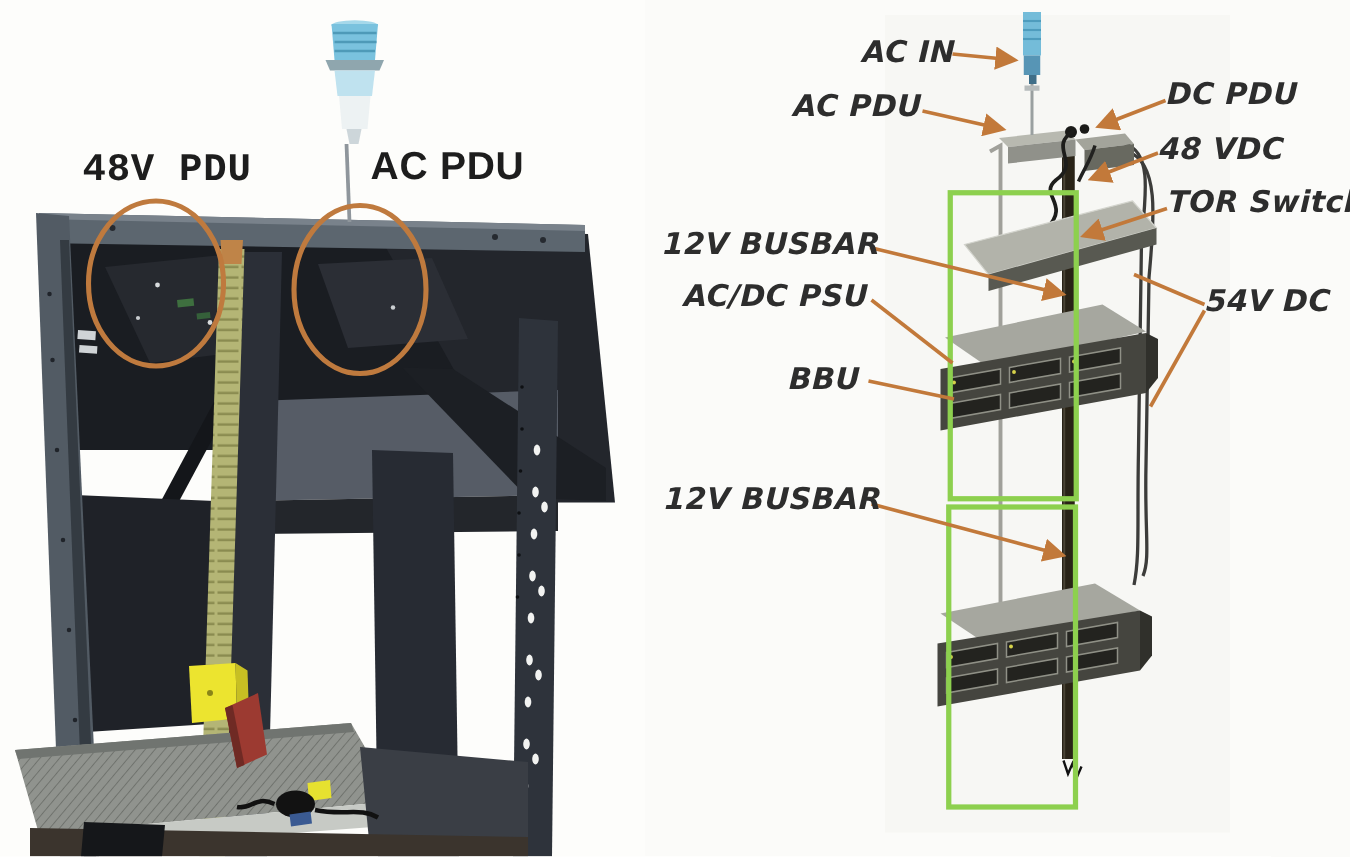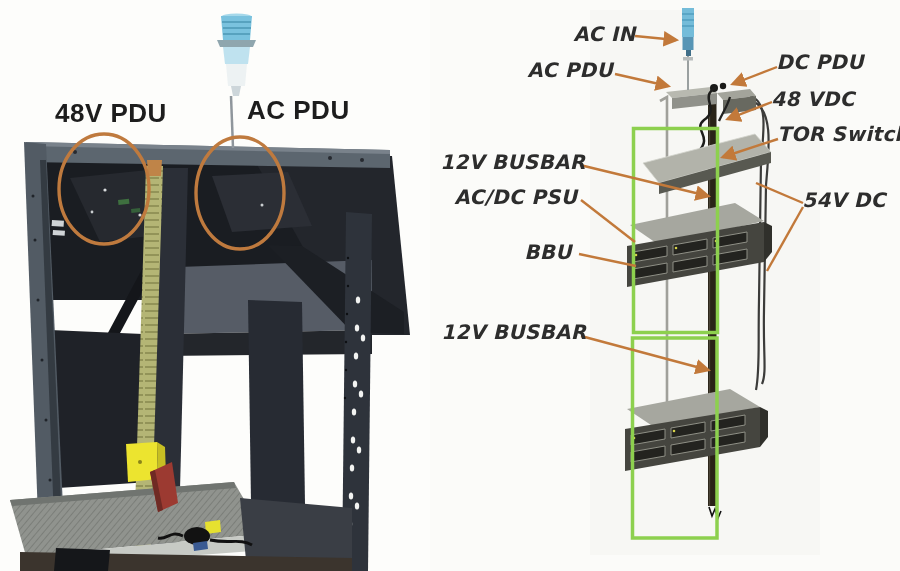--- a/index.html
+++ b/index.html
@@ -165,21 +165,21 @@
         <polygon points="226,64 247,64 245,86 228,86" fill="#edf2f3"></polygon>
         <polygon points="231,86 241,86 239,96 233,96" fill="#cdd6da"></polygon>
       </g>
 
       <g fill="none" stroke="#bf7a3e" stroke-width="3.4">
         <ellipse cx="104" cy="189" rx="45" ry="55"></ellipse>
         <ellipse cx="240" cy="193" rx="44" ry="56"></ellipse>
       </g>
     </svg>
 
-    <div class="photo-label" style="left:55px;top:98px;">48V PDU</div>
+    <div class="photo-label" style="left:55px;top:98px;font-family:Liberation Mono, monospace;">48V PDU</div>
     <div class="photo-label" style="left:247px;top:95px;">AC PDU</div>
   </div>
 
   <div class="panel" id="right-panel">
     <svg width="470" height="571" viewBox="0 0 470 571">
       <defs>
         <marker id="ah" viewBox="0 0 10 10" refX="8" refY="5" markerWidth="6.5" markerHeight="6.5" orient="auto-start-reverse">
           <path d="M0,0 L10,5 L0,10 z" fill="#c2793a"></path>
         </marker>
       </defs>

